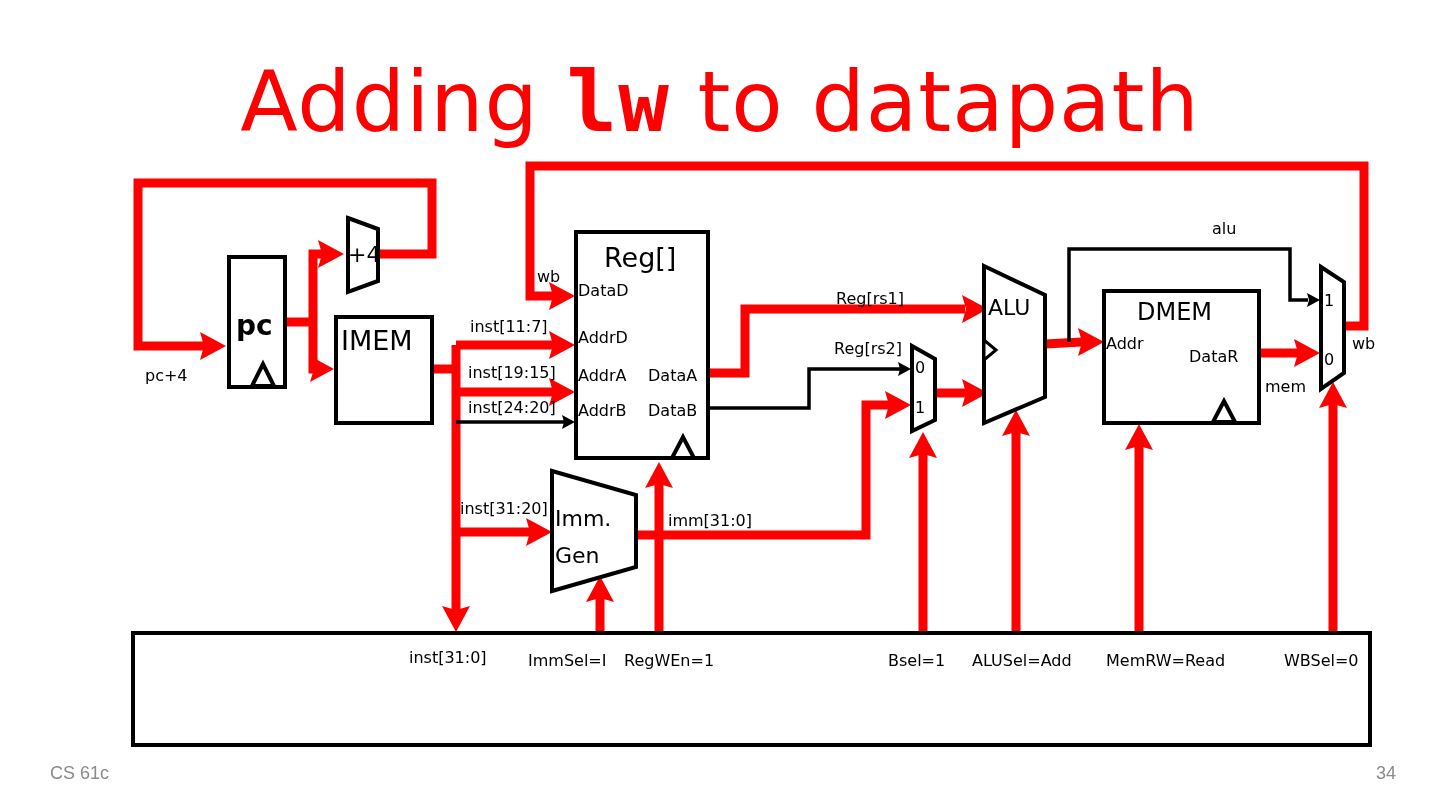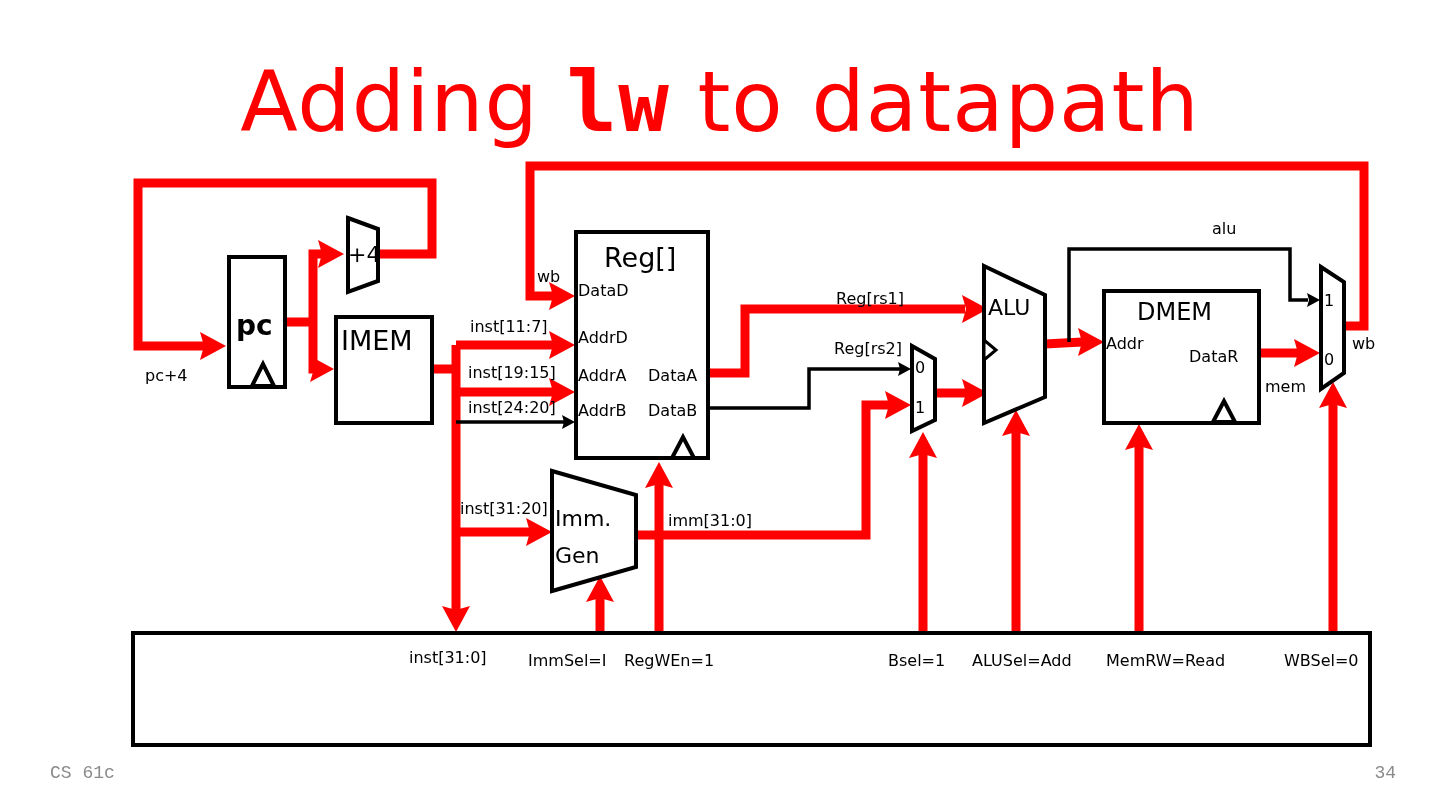--- a/index.html
+++ b/index.html
@@ -1,19 +1,19 @@
 <!DOCTYPE html>
 <html><head>
 <meta charset="utf-8">
 <style>
   html, body { margin: 0; padding: 0; background: #ffffff; }
   body { width: 1440px; height: 811px; position: relative; overflow: hidden; font-family: "Liberation Sans", sans-serif; }
   .title { position: absolute; left: 0; right: 0; top: 28px; text-align: center; color: #ff0000; font-family: "DejaVu Sans", sans-serif; font-size: 84px; line-height: 100px; letter-spacing: 1px; margin-top: 24px; }
   .title .code { font-family: "DejaVu Sans Mono", monospace; font-weight: bold; }
-  .footer { position: absolute; top: 763px; font-size: 18px; color: #8a8a8a; font-family: Liberation Mono, monospace; }
+  .footer { position: absolute; top: 763px; font-size: 18px; color: #8a8a8a; font-family: Liberation Sans, sans-serif; }
   .footer.left { left: 50px; }
   .footer.right { right: 44px; }
   svg#diagram { position: absolute; left: 0; top: 0; width: 1440px; height: 811px; }
   svg text { font-family: "DejaVu Sans", sans-serif; fill: #000; }
   .lbl { font-size: 16px; }
   .blk { font-size: 27px; }
   .blk-bold { font-size: 28px; font-weight: bold; }
   .box { fill: #fff; stroke: #000; stroke-width: 4; }
   .wire-r { fill: none; stroke: #ff0000; stroke-width: 9; stroke-linejoin: miter; }
   .wire-k { fill: none; stroke: #000; stroke-width: 3.5; }

